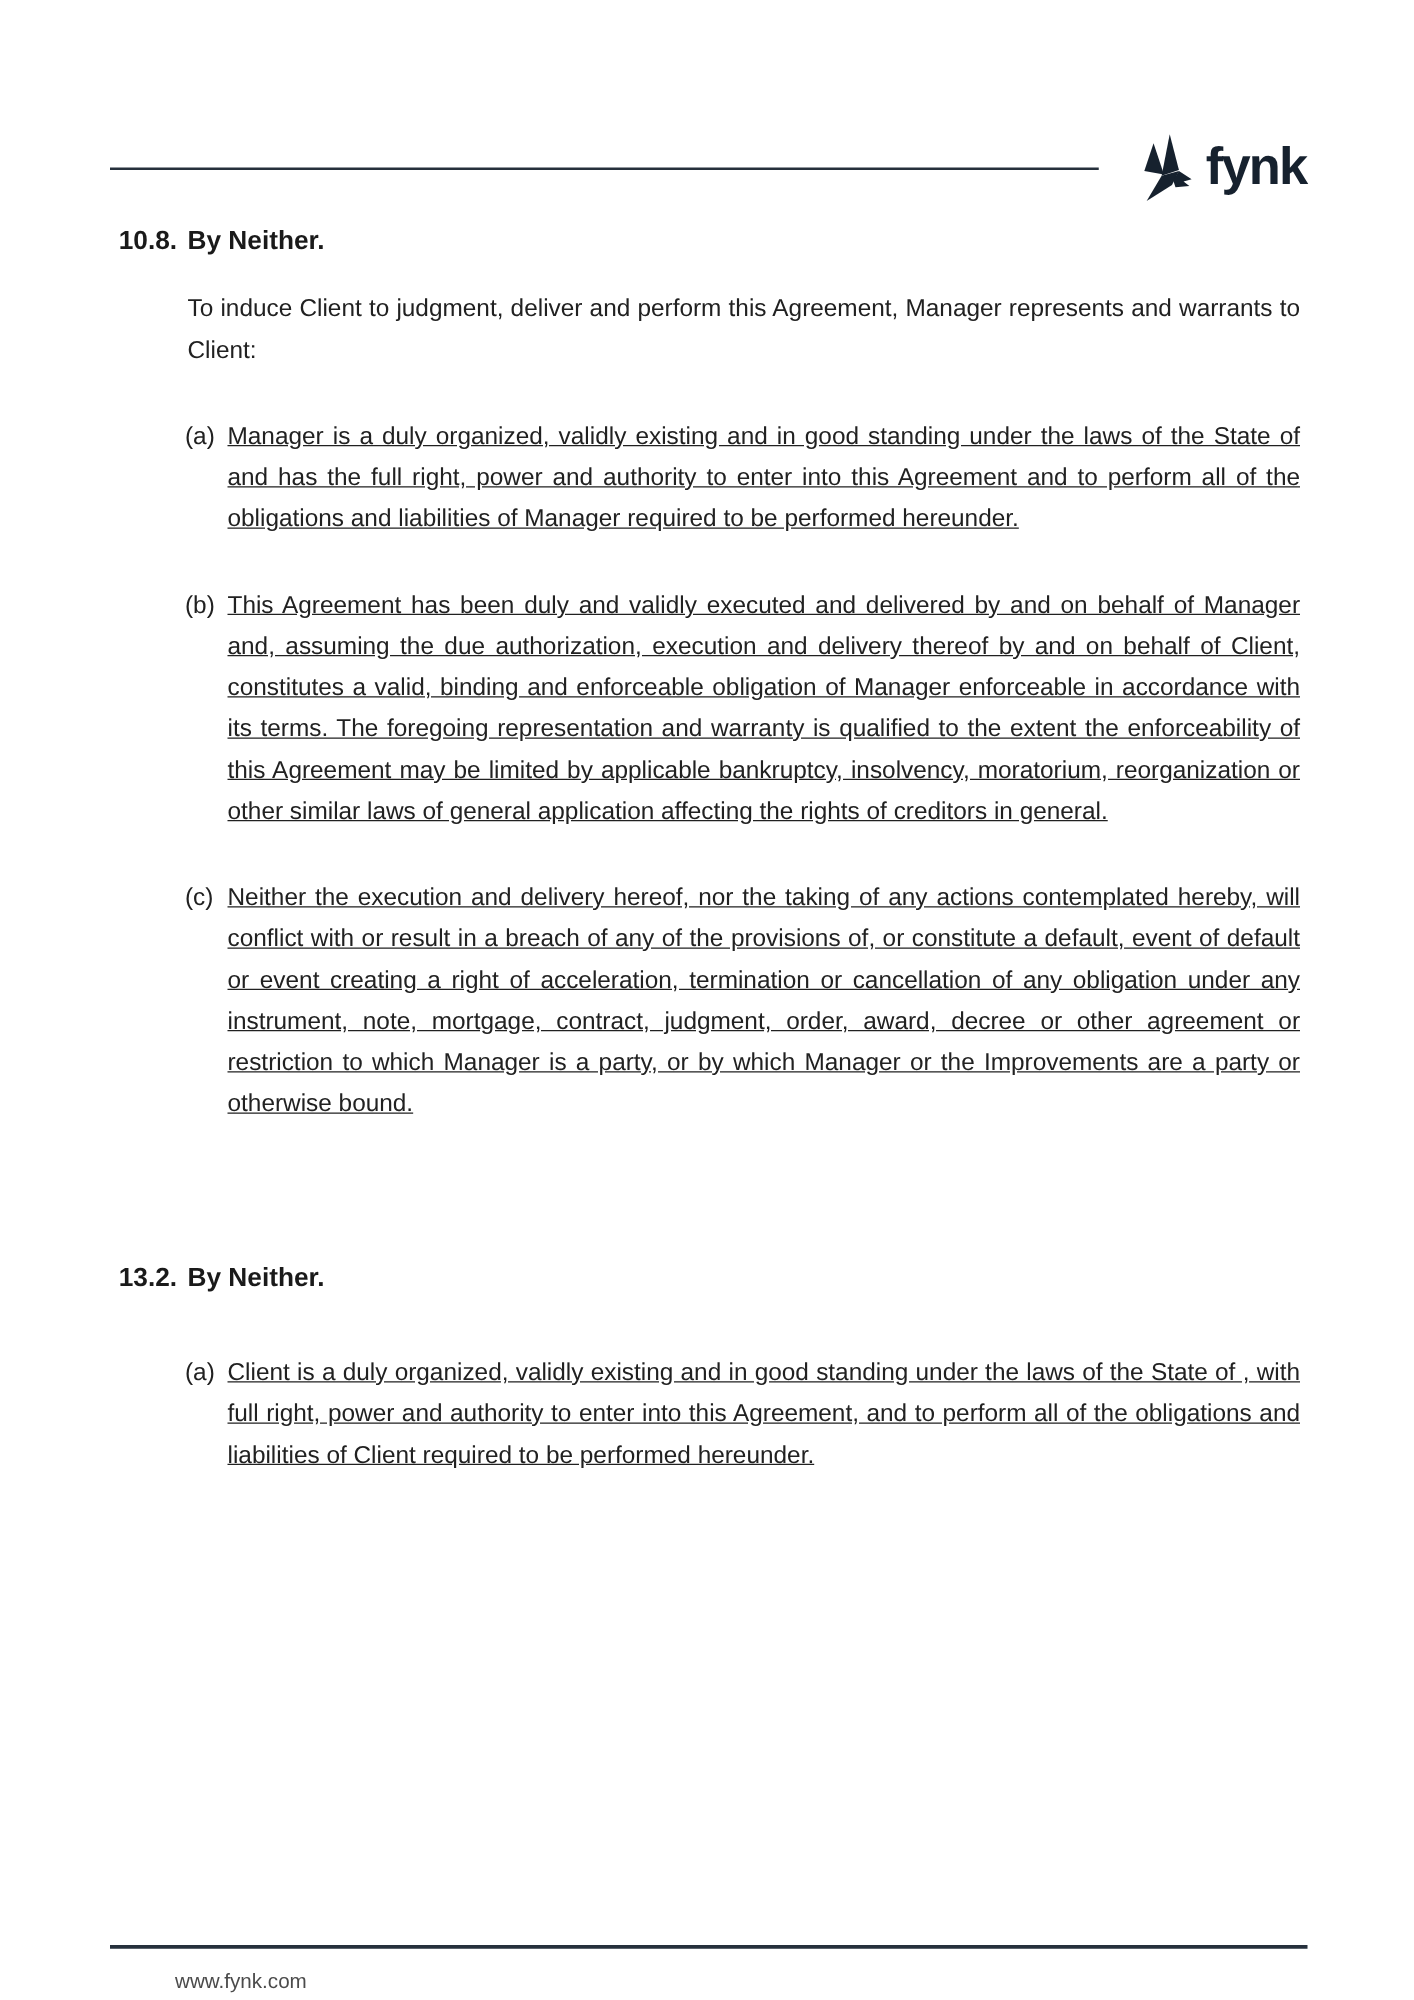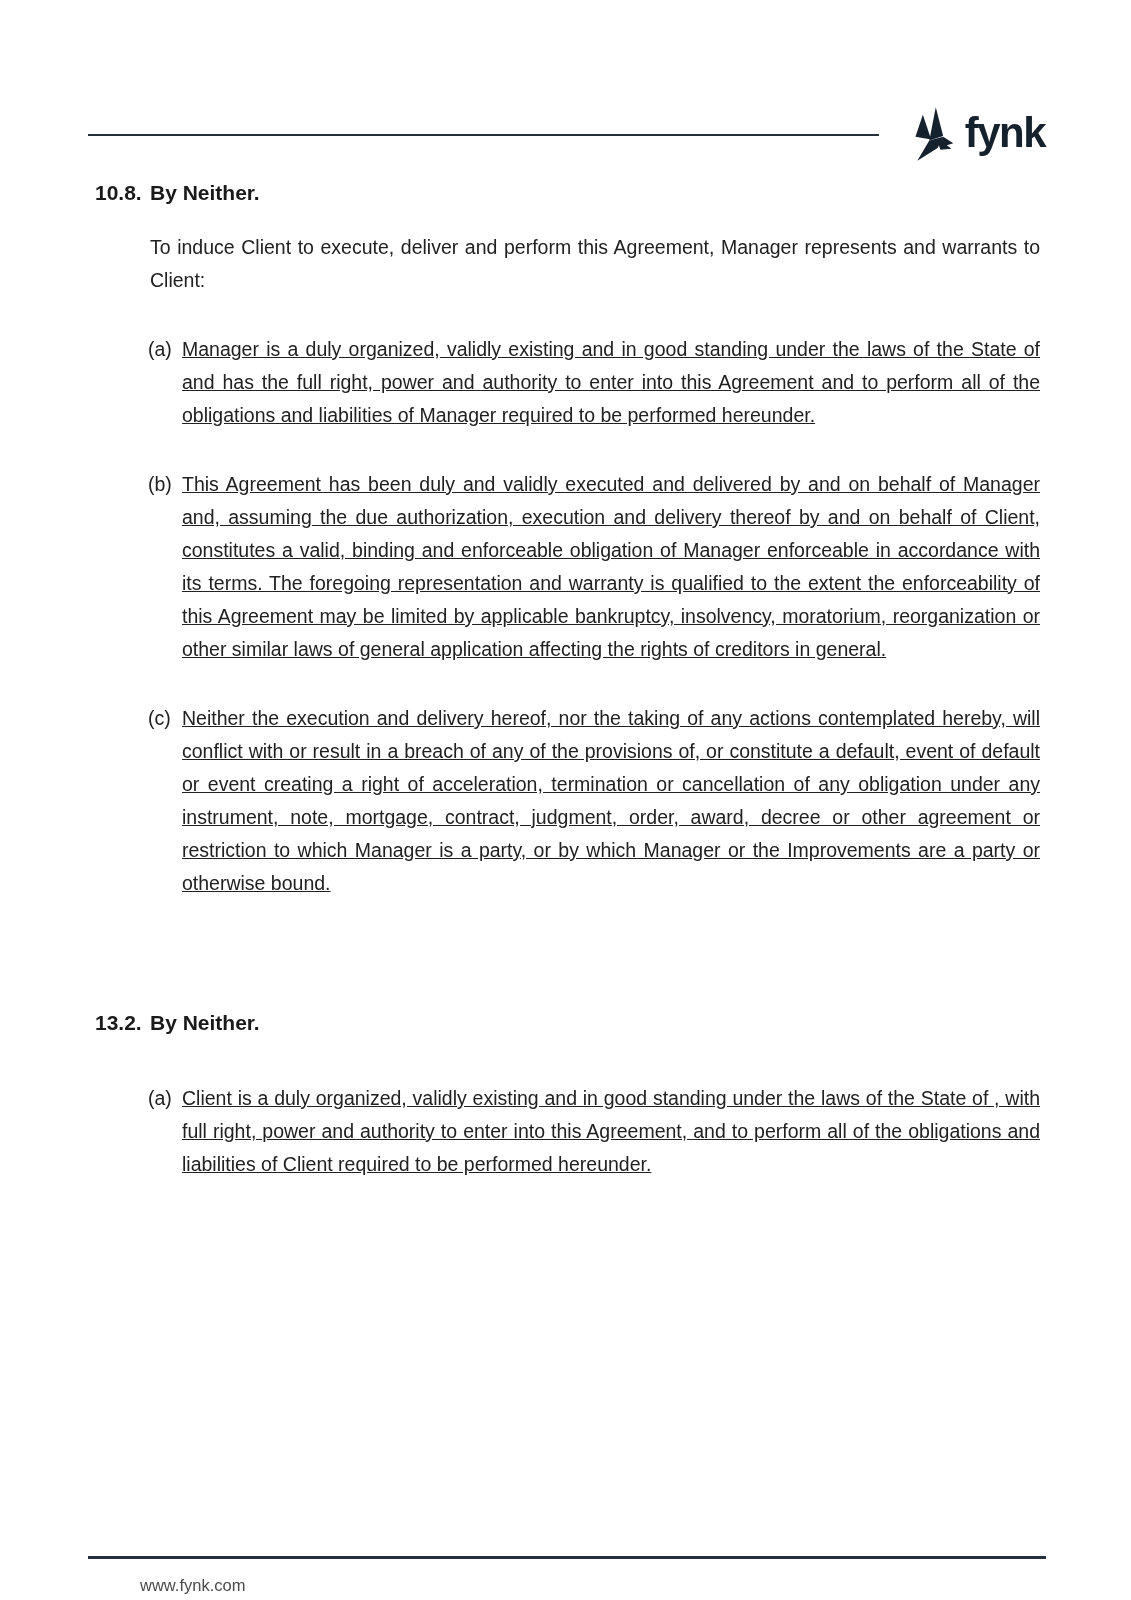--- a/index.html
+++ b/index.html
@@ -66,21 +66,21 @@
     </div>
   </div>
 
   <div class="content">
 
     <div class="section">
       <div class="section-head">
         <span class="sec-num">10.8.</span>
         <span class="sec-title">By Neither.</span>
       </div>
-      <p class="intro">To induce Client to execute, deliver and perform this Agreement, Manager represents and warrants to Client:</p>
+      <p class="intro">To induce Client to judgment, deliver and perform this Agreement, Manager represents and warrants to Client:</p>
       <div class="item">
         <span class="marker">(a)</span>
         <span class="txt">Manager is a  duly organized, validly existing and in good standing under the laws of the State of and has the full right, power and authority to enter into this Agreement and to perform all of the obligations and liabilities of Manager required to be performed hereunder.</span>
       </div>
       <div class="item">
         <span class="marker">(b)</span>
         <span class="txt">This Agreement has been duly and validly executed and delivered by and on behalf of Manager and, assuming the due authorization, execution and delivery thereof by and on behalf of Client, constitutes a valid, binding and enforceable obligation of Manager enforceable in accordance with its terms. The foregoing representation and warranty is qualified to the extent the enforceability of this Agreement may be limited by applicable bankruptcy, insolvency, moratorium, reorganization or other similar laws of general application affecting the rights of creditors in general.</span>
       </div>
       <div class="item">
         <span class="marker">(c)</span>

